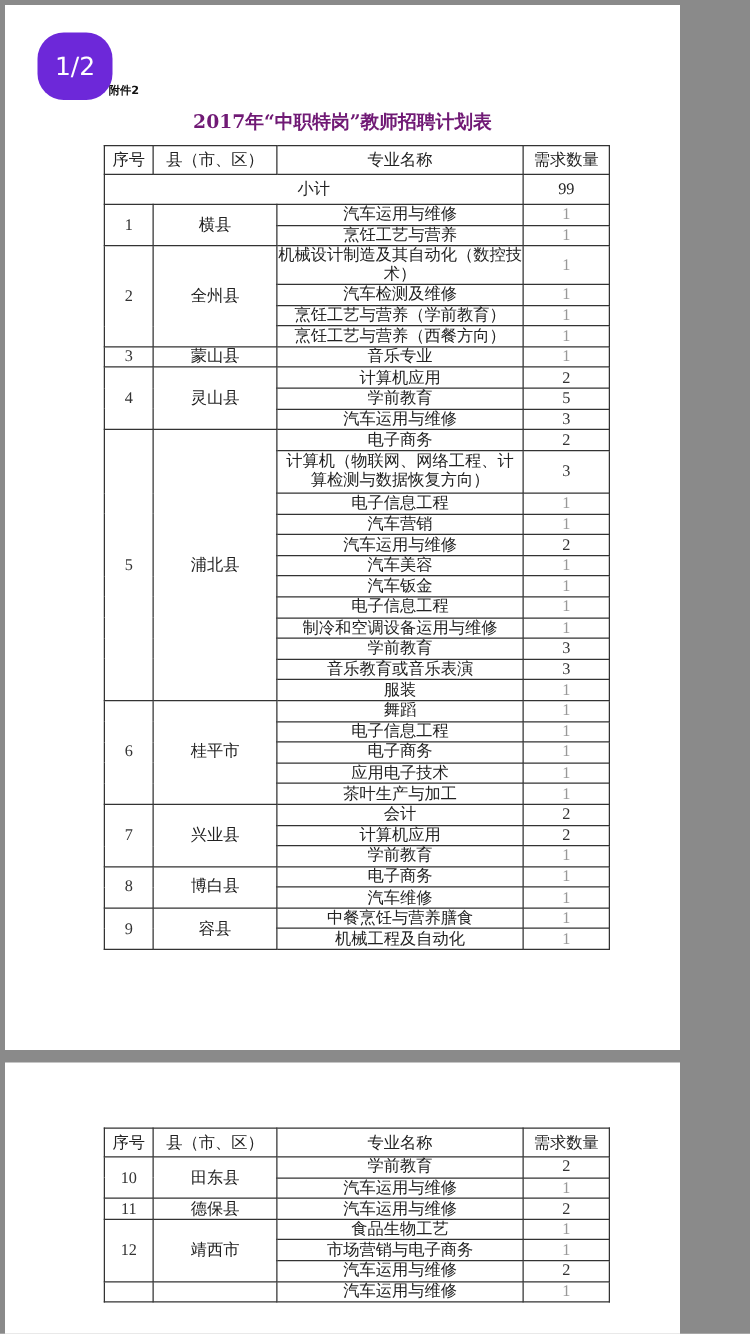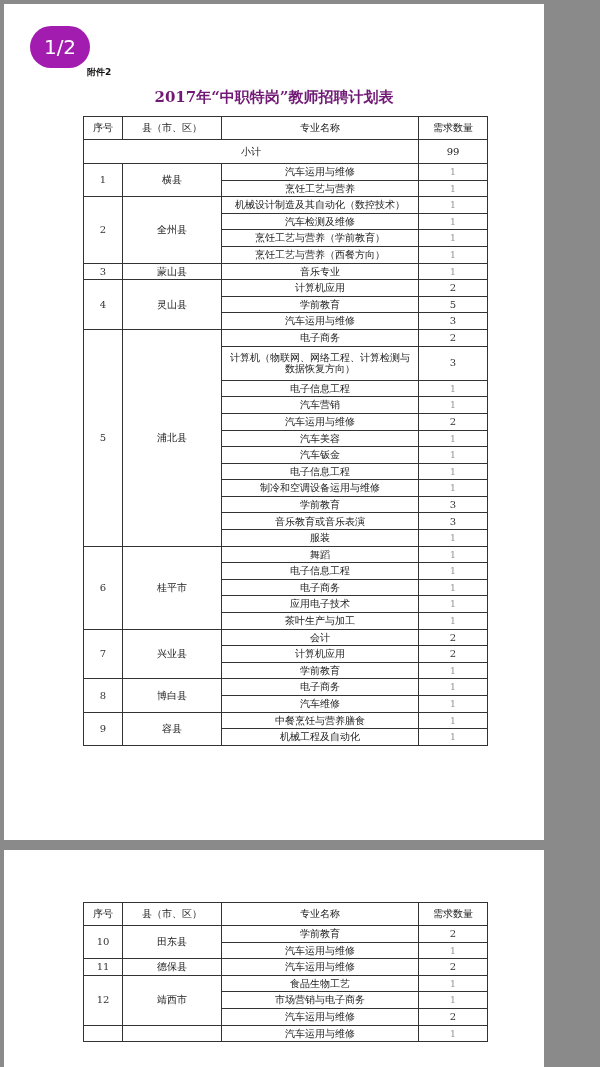--- a/index.html
+++ b/index.html
@@ -7,37 +7,38 @@
     width: 600px; height: 1067px; overflow: hidden;
     background: #8a8a8a; position: relative;
     font-family: "DejaVu Serif", "Liberation Serif", serif;
   }
   .page {
     position: absolute; left: 4px; width: 540px; background: #fff;
   }
   #page1 { top: 4px; height: 836px; }
   #page2 { top: 850px; height: 220px; }
   .page-badge {
-    position: absolute; left: 30px; top: 26px; width: 60px; height: 42px;
-    border-radius: 21px; background: #a21caf; color: #fff;
+    position: absolute; left: 30px; top: 26px; width: 60px; height: 54px;
+    border-radius: 21px; background: #6d28d9; color: #fff;
     font-family: "DejaVu Sans", sans-serif; font-size: 20px;
     display: flex; align-items: center; justify-content: center; z-index: 5;
   }
   .attach {
     position: absolute; left: 83px; top: 62px; font-size: 9px; color: #111;
     font-family: "DejaVu Sans", sans-serif; font-weight: bold;
   }
   .doc-title {
     position: absolute; left: 0; right: 0; top: 84px; text-align: center;
     font-size: 15px; font-weight: bold; color: #701a75;
   }
   table.plan {
     position: absolute; left: 79px; border-collapse: collapse;
-    table-layout: fixed; font-size: 10px; color: #222;
+    table-layout: fixed; font-size: 13px; color: #222;
     border: 1.5px solid #222;
+    font-family: Liberation Serif, serif;
   }
   table.plan td, table.plan th {
     border: 1px solid #333; text-align: center; padding: 0;
     font-weight: normal; line-height: 1.15; overflow: hidden;
   }
   table.plan th { height: 22px; }
   table.plan td.num { color: #333; }
   table.plan td.qty-1 { color: #999; }
   .rowu { height: 16.6px; }
   .rowtall { height: 34.2px; }

